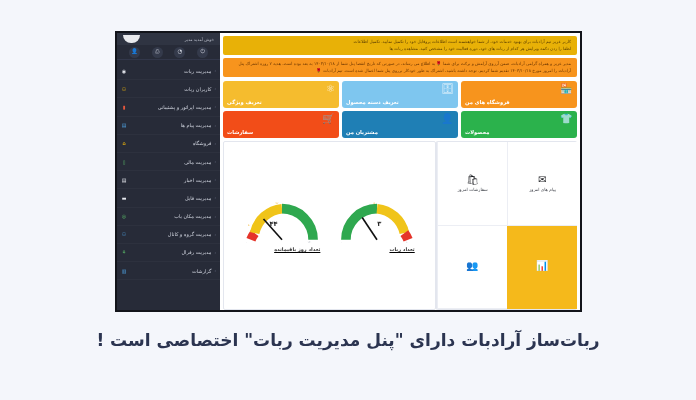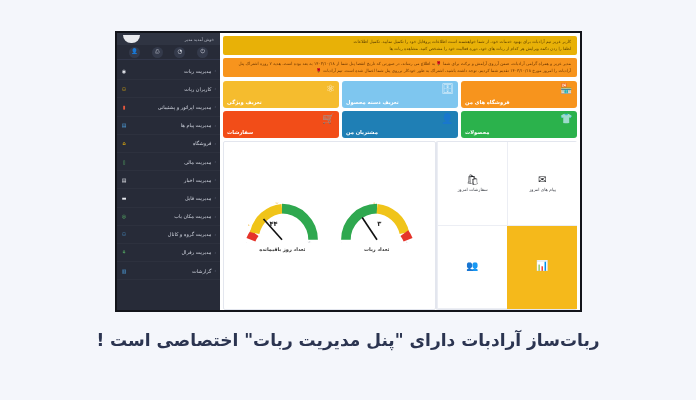--- a/index.html
+++ b/index.html
@@ -139,21 +139,21 @@
   
   .lower { display: flex; flex-direction: row-reverse; flex: 1; gap: 0; min-height: 0; }
   .gauges {
     flex: 1.48;
     border: 1px solid #e3e6ee;
     border-radius: 2px;
     display: flex; align-items: center; justify-content: space-evenly;
     padding: 4px 2px;
     background: #fff;
   }
-  .gauge { width: 76px; text-align: center; position: relative; }
+  .gauge { width: 76px; text-align: right; position: relative; text-decoration: underline; }
   .gauge svg { display: block; margin: 0 auto; }
   .gauge .g-title {
     font-size: 5px; color: #333; font-weight: bold; margin-top: 1px;
     white-space: nowrap;
   }
   .gtick { font-size: 3.4px; fill: #f0ad1c; }
   .gtick.end { fill: #9aa0ad; }
 
   .cards {
     flex: 1;

